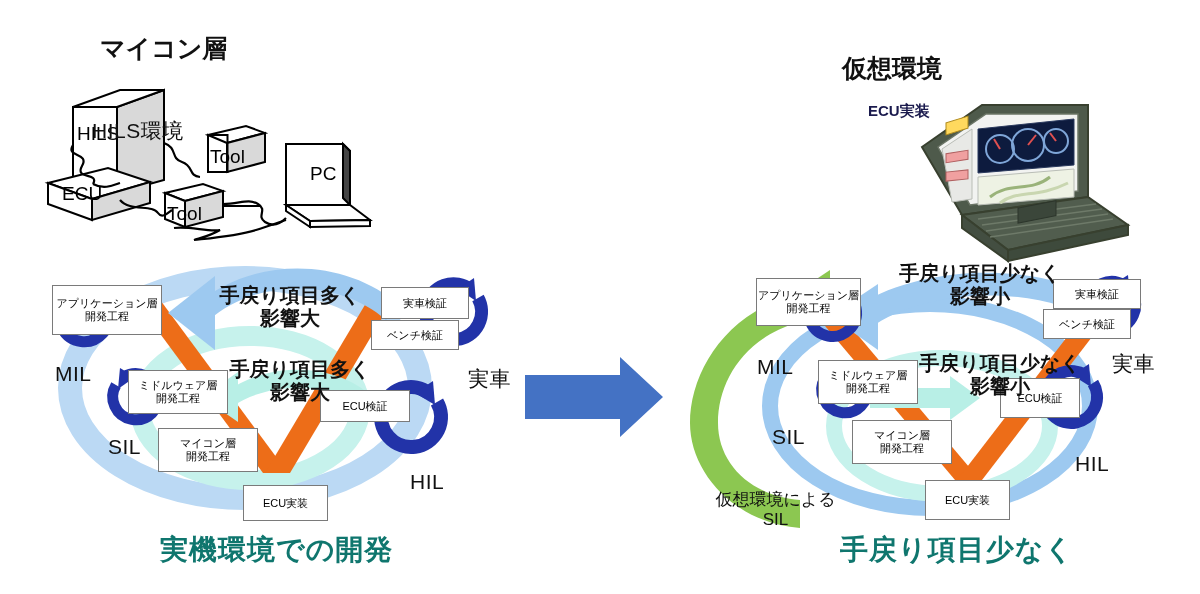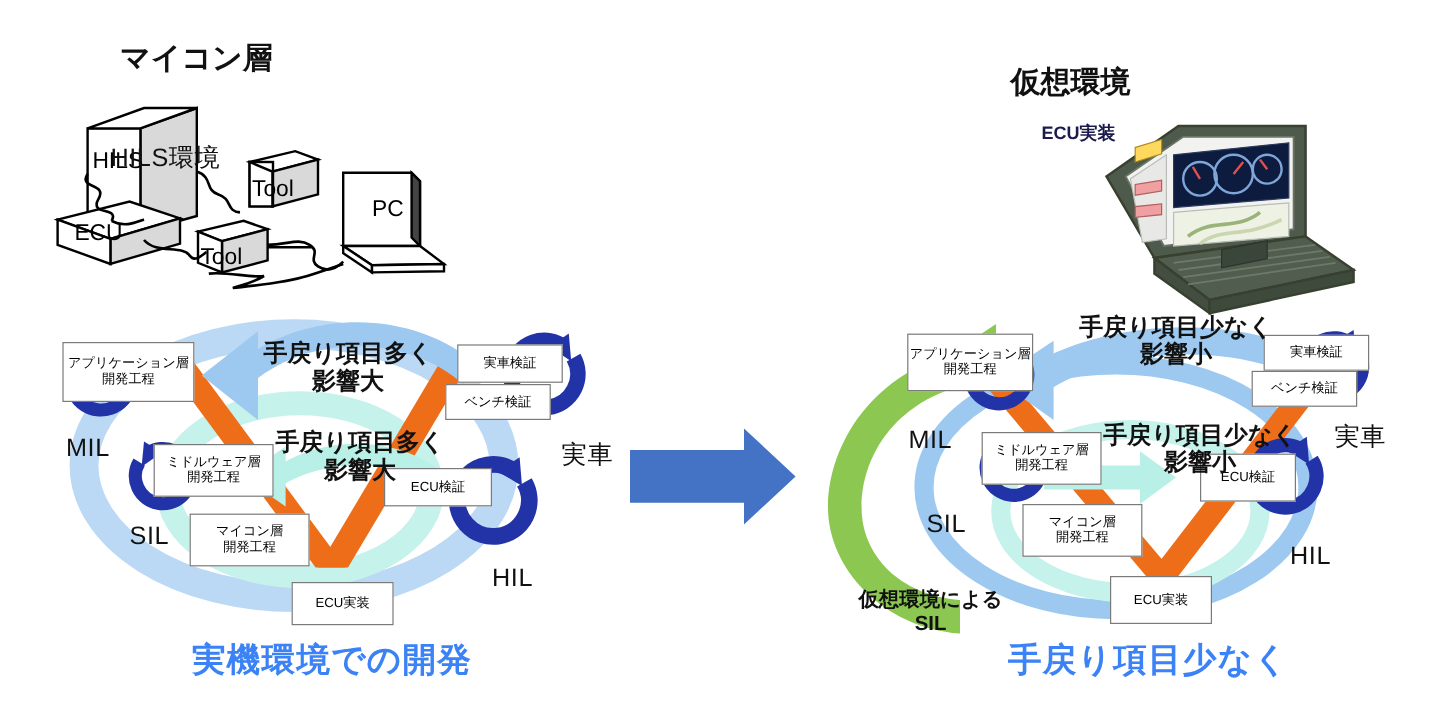--- a/index.html
+++ b/index.html
@@ -9,21 +9,21 @@
     position:absolute;background:#ffffff;border:1px solid #7a7a7a;
     display:flex;align-items:center;justify-content:center;
     text-align:center;line-height:1.15;color:#000;font-size:11px;
     box-sizing:border-box;
   }
   .lbl{position:absolute;font-size:21px;color:#111;letter-spacing:.5px;}
   .ann{position:absolute;font-weight:bold;text-align:center;line-height:1.15;
        color:#111;font-size:20px;}
   svg{position:absolute;top:0;left:0;overflow:visible;}
   .hdr{position:absolute;font-weight:bold;font-size:25px;color:#111;}
-  .btitle{position:absolute;font-weight:bold;font-size:28px;color:#3b82f6;letter-spacing:1px;}
+  .btitle{position:absolute;font-weight:bold;font-size:28px;color:#0f766e;letter-spacing:1px;}
   .isoTxt{font-family:"Liberation Sans",sans-serif;font-size:19px;fill:#000;}
 </style>
 </head>
 <body>
 
 <div class="hdr" style="left:100px;top:32px;">マイコン層</div>
 
 <svg width="480" height="200" style="left:60px;top:80px;">
 
   <g>
@@ -282,18 +282,18 @@
 <div class="ann" style="left:905px;top:352px;width:190px;">
   <div>手戻り項目少なく</div>
   <div>影響小</div>
 </div>
 
 <div class="lbl" style="left:757px;top:355px;">MIL</div>
 <div class="lbl" style="left:772px;top:425px;">SIL</div>
 <div class="lbl" style="left:1112px;top:350px;">実車</div>
 <div class="lbl" style="left:1075px;top:452px;">HIL</div>
 
-<div class="ann" style="left:688px;top:490px;width:175px;font-weight:bold;font-size:17px;">
+<div class="ann" style="left:688px;top:490px;width:175px;font-weight:normal;font-size:17px;">
   <div>仮想環境による</div>
   <div>SIL</div>
 </div>
 
 <div class="btitle" style="left:840px;top:531px;">手戻り項目少なく</div>
 
 </body></html>

